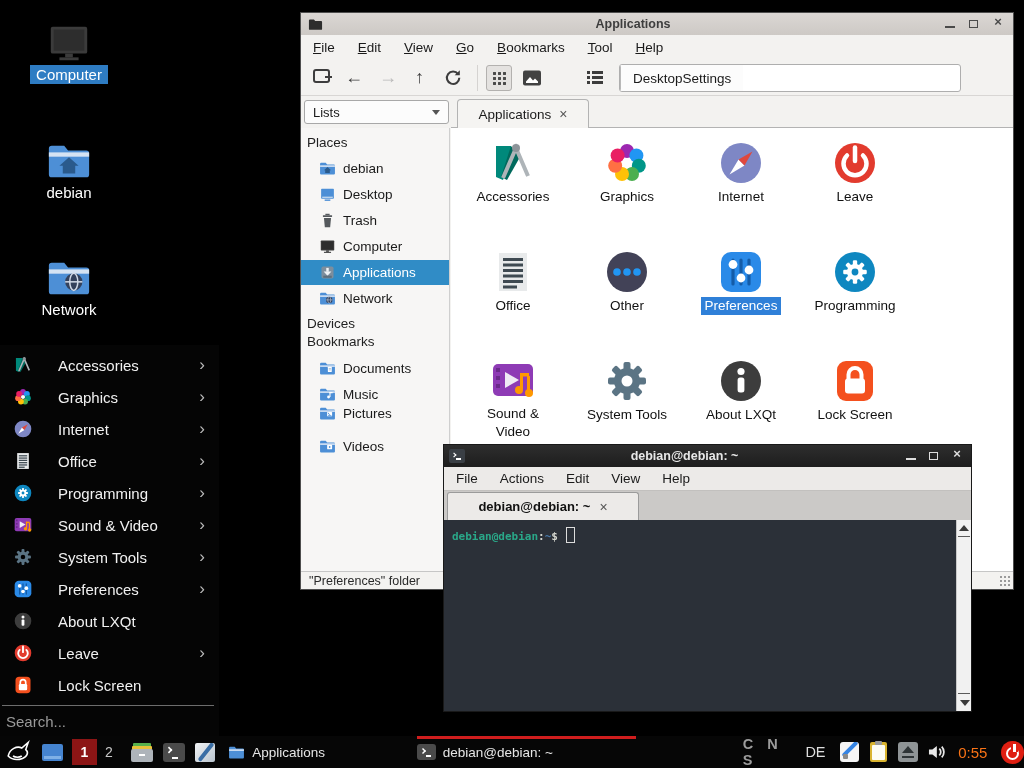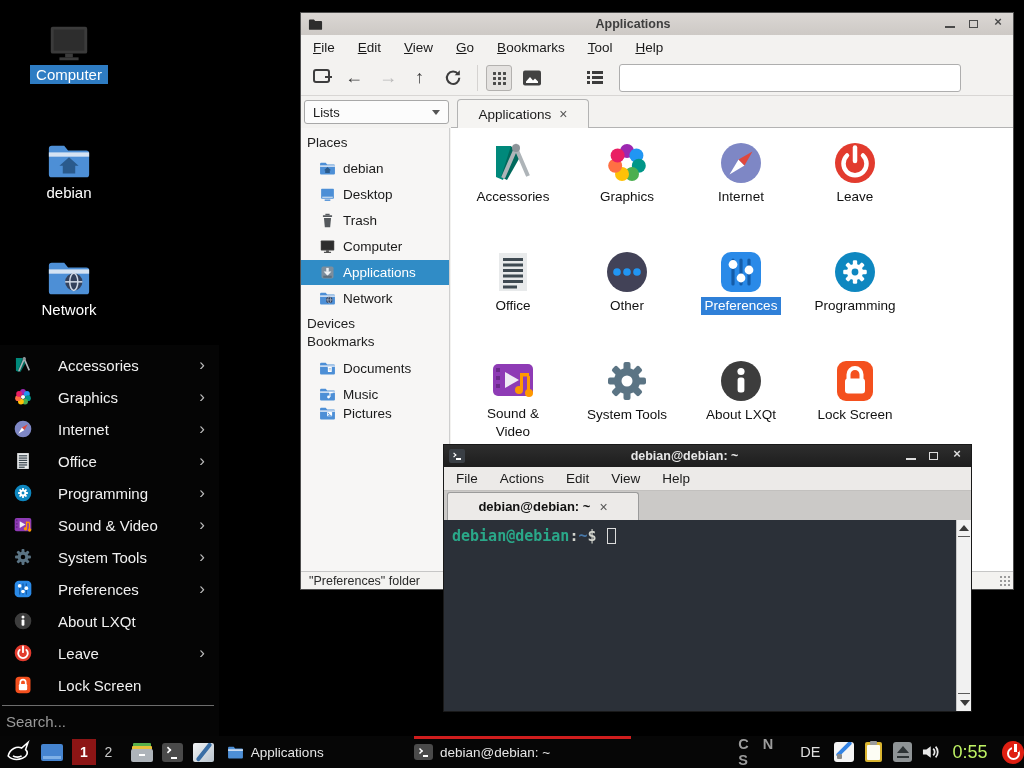--- a/index.html
+++ b/index.html
@@ -53,31 +53,31 @@
   .term-title .t{flex:1;text-align:center;font-size:12.5px;font-weight:bold}
   .term-menubar{background:#eceae8;display:flex;align-items:center;gap:22px;padding-left:12px;border-bottom:1px solid #c2c0be}
   .term-menubar .mi{font-size:13.5px;color:#1a1a1a}
   .term-tabbar{background:#cbc9c7}
   .termtab{position:absolute;background:#eceae8;border:1px solid #9b9b9b;border-bottom:none;border-radius:3px 3px 0 0;display:flex;align-items:center;justify-content:center;gap:9px;font-size:13px;font-weight:bold;color:#111}
   .termtab .x{color:#555;font-weight:normal;font-size:14px}
   .tscroll{background:#f1f1f1;border-left:1px solid #c9c9c9}
   .sarrow{width:0;height:0;border-left:5px solid transparent;border-right:5px solid transparent;margin:5px auto}
   .up{border-bottom:6px solid #3a3a3a}
   .dn{border-top:6px solid #3a3a3a}
-  .term-text{font-family:"DejaVu Sans Mono",monospace;font-size:15px;font-weight:bold;white-space:pre}
+  .term-text{font-family:"DejaVu Sans Mono",monospace;font-size:11px;font-weight:bold;white-space:pre}
   .cursor{display:inline-block;width:9px;height:16px;border:1px solid #dcdcdc;vertical-align:-3px;margin-left:1px}
   
   .panel{position:absolute;left:0;top:736px;width:1024px;height:32px;background:#060606;display:flex;align-items:center}
   .ws{width:25px;height:26px;display:flex;align-items:center;justify-content:center;font-size:14px;color:#c7c7c7}
   .ws.active{background:#8c1515;color:#fff;font-weight:bold}
   .task{display:flex;align-items:center;gap:7px;height:32px;color:#e6e6e6;font-size:13.5px;position:relative}
   .task .aline{position:absolute;top:0;left:0;right:0;height:2.5px;background:#cf1d1d}
   .tray-letters{color:#9c9c9c;font-size:14.5px;font-weight:bold;letter-spacing:5px}
   .tray-de{color:#dedede;font-size:14.5px}
-  .clock{color:#bef264;font-size:18px}
+  .clock{color:#f97316;font-size:15px}
   .term-mini{width:19px;height:16px;background:#4a4a4a;border-radius:3px;position:relative}
   .term-mini .c1{position:absolute;left:3px;top:4px;width:6px;height:6px;border-right:2px solid #fff;border-bottom:2px solid #fff;transform:rotate(-45deg) scale(.8)}
   .term-mini .c2{position:absolute;left:9px;bottom:3px;width:6px;height:2px;background:#fff}
   .pwr{position:relative;width:23px;height:23px;border-radius:50%;background:#df1f12}
   .pwr .ring{position:absolute;left:5px;top:6px;width:13px;height:13px;border:2.5px solid #fff;border-radius:50%}
   .pwr .stick{position:absolute;left:10px;top:3px;width:3px;height:8px;background:#fff;border-left:2px solid #df1f12;border-right:2px solid #df1f12;box-sizing:content-box}
 </style>
 </head>
 <body>
 
@@ -378,20 +378,21 @@
     <span class="a bars" style="left:254px;top:11px"></span>
     <span class="a" style="left:286px;top:11px;width:16px;height:13px">
       <i style="position:absolute;left:0;top:0;width:3px;height:3px;background:#3d3d3d"></i>
         <i style="position:absolute;left:5px;top:0;width:11px;height:2.6px;background:#3d3d3d"></i>
       <i style="position:absolute;left:0;top:5px;width:3px;height:3px;background:#3d3d3d"></i>
         <i style="position:absolute;left:5px;top:5px;width:11px;height:2.6px;background:#3d3d3d"></i>
       <i style="position:absolute;left:0;top:10px;width:3px;height:3px;background:#3d3d3d"></i>
         <i style="position:absolute;left:5px;top:10px;width:11px;height:2.6px;background:#3d3d3d"></i>
     </span>
     <div class="a addr" style="left:318px;top:4px;width:342px;height:28px">
+      <span class="seg2">DesktopSettings</span>
     </div>
   </div>
 
   <div class="a" style="left:0;top:83px;width:712px;height:32px">
     <div class="a combo" style="left:3px;top:4px;width:145px;height:24px">
       <span style="flex:1">Lists</span>
       <span class="tri-down"></span>
     </div>
     <div class="a" style="left:150px;top:0;width:562px;height:32px;border-bottom:1px solid #b3b3b3">
       <div class="a fmtab" style="left:6px;top:3px;width:132px;height:29px">
@@ -462,20 +463,28 @@
       <span>Music</span>
     </div>
     <div class="side-item" style="top:273px">
       <svg class="sic" viewBox="0 0 48 48">
           <use href="#i-folder"></use>
           <rect x="23" y="20" width="14" height="12" rx="1.5" fill="#fff"></rect>
           <path d="M25 30l4-4.5 3 3.5 1.5-1.5 2.5 2.5v0z" fill="#4d8fd6"></path>
           <circle cx="27" cy="23.5" r="1.7" fill="#4d8fd6"></circle>
         </svg>
       <span>Pictures</span>
+    </div>
+    <div class="side-item" style="top:306px">
+      <svg class="sic" viewBox="0 0 48 48">
+          <use href="#i-folder"></use>
+          <rect x="23" y="19" width="14" height="13" rx="2" fill="#fff"></rect>
+          <path d="M28 22l6 3.5-6 3.5z" fill="#4d8fd6"></path>
+        </svg>
+      <span>Videos</span>
     </div>
   </div>
 
   <div class="a" style="left:150px;top:115px;width:562px;height:443px;background:#fff">
 
     <div class="gcell" style="left:5px;top:11px">
       <svg class="gic" viewBox="0 0 48 48">
           <use href="#i-accessories"></use>
         </svg>
       <span class="glabel">Accessories</span>

